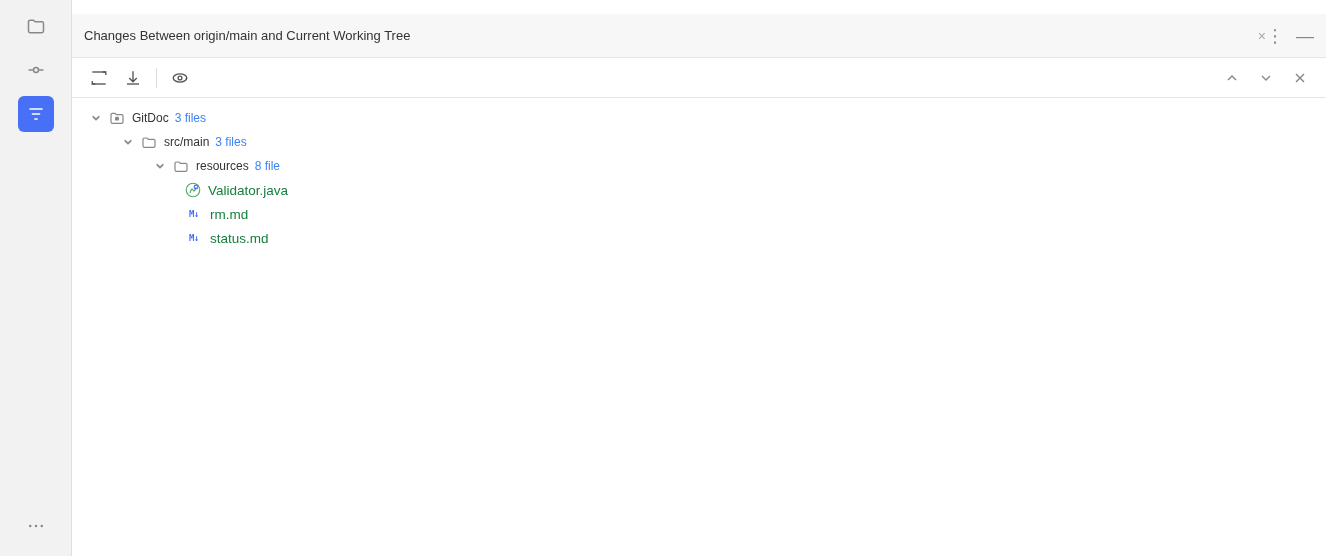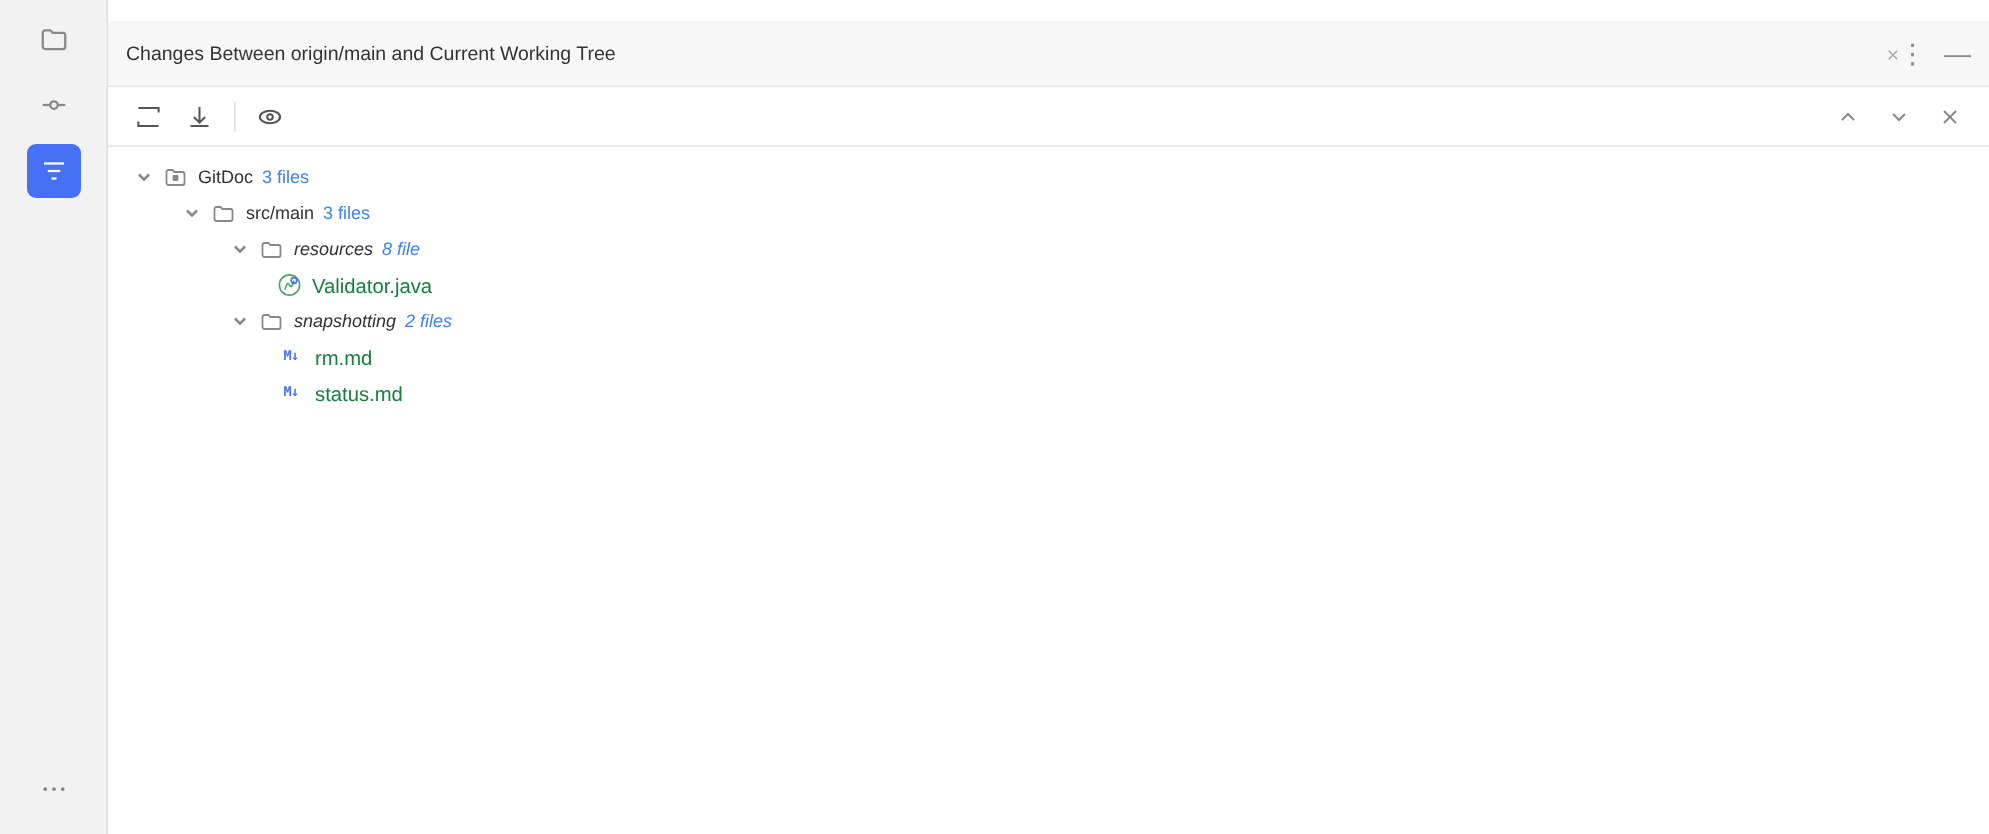--- a/index.html
+++ b/index.html
@@ -164,21 +164,21 @@
     .tree-item {
       display: flex;
       align-items: center;
       padding: 3px 0;
       cursor: pointer;
       font-size: 13.5px;
       color: #333;
     }
     .indent-0 { padding-left: 16px; }
     .indent-1 { padding-left: 48px; }
-    .indent-2 { padding-left: 80px; font-style: italic; }
+    .indent-2 { padding-left: 80px; }
     .indent-3 { padding-left: 112px; }
 
     .chevron {
       display: inline-flex;
       align-items: center;
       justify-content: center;
       width: 16px;
       height: 16px;
       margin-right: 4px;
       color: #888;
@@ -373,34 +373,20 @@
       <span class="file-icon">
         <svg width="18" height="18" viewBox="0 0 24 24">
           <circle cx="12" cy="12" r="9" fill="none" stroke="#4daa6a" stroke-width="1.5"></circle>
           <path d="M8 16 Q10 8 12 12 Q14 16 16 8" fill="none" stroke="#4daa6a" stroke-width="1.5"></path>
           <circle cx="16" cy="8" r="2.5" fill="none" stroke="#4870f6" stroke-width="1.5"></circle>
         </svg>
       </span>
       <a class="file-name-link">Validator.java</a>
     </div>
 
-    <div class="tree-item indent-2">
-      <span class="chevron">
-        <svg width="10" height="10" viewBox="0 0 12 12" fill="none" stroke="currentColor" stroke-width="2">
-          <polyline points="2 4 6 8 10 4"></polyline>
-        </svg>
-      </span>
-      <span class="folder-icon">
-        <svg width="16" height="16" viewBox="0 0 24 24" fill="none" stroke="#888" stroke-width="1.8">
-          <path d="M3 8a2 2 0 012-2h4l2 2h8a2 2 0 012 2v8a2 2 0 01-2 2H5a2 2 0 01-2-2V8z"></path>
-        </svg>
-      </span>
-      <span class="item-name">snapshotting</span>
-      <span class="item-count">2 files</span>
-    </div>
 
     <div class="tree-item indent-3">
       <span class="file-icon" style="font-size:9px; font-weight:700; color:#4870f6; font-family:monospace; letter-spacing:-0.5px; width:20px;">M↓</span>
       <a class="file-name-link">rm.md</a>
     </div>
 
     <div class="tree-item indent-3">
       <span class="file-icon" style="font-size:9px; font-weight:700; color:#4870f6; font-family:monospace; letter-spacing:-0.5px; width:20px;">M↓</span>
       <a class="file-name-link">status.md</a>
     </div>

